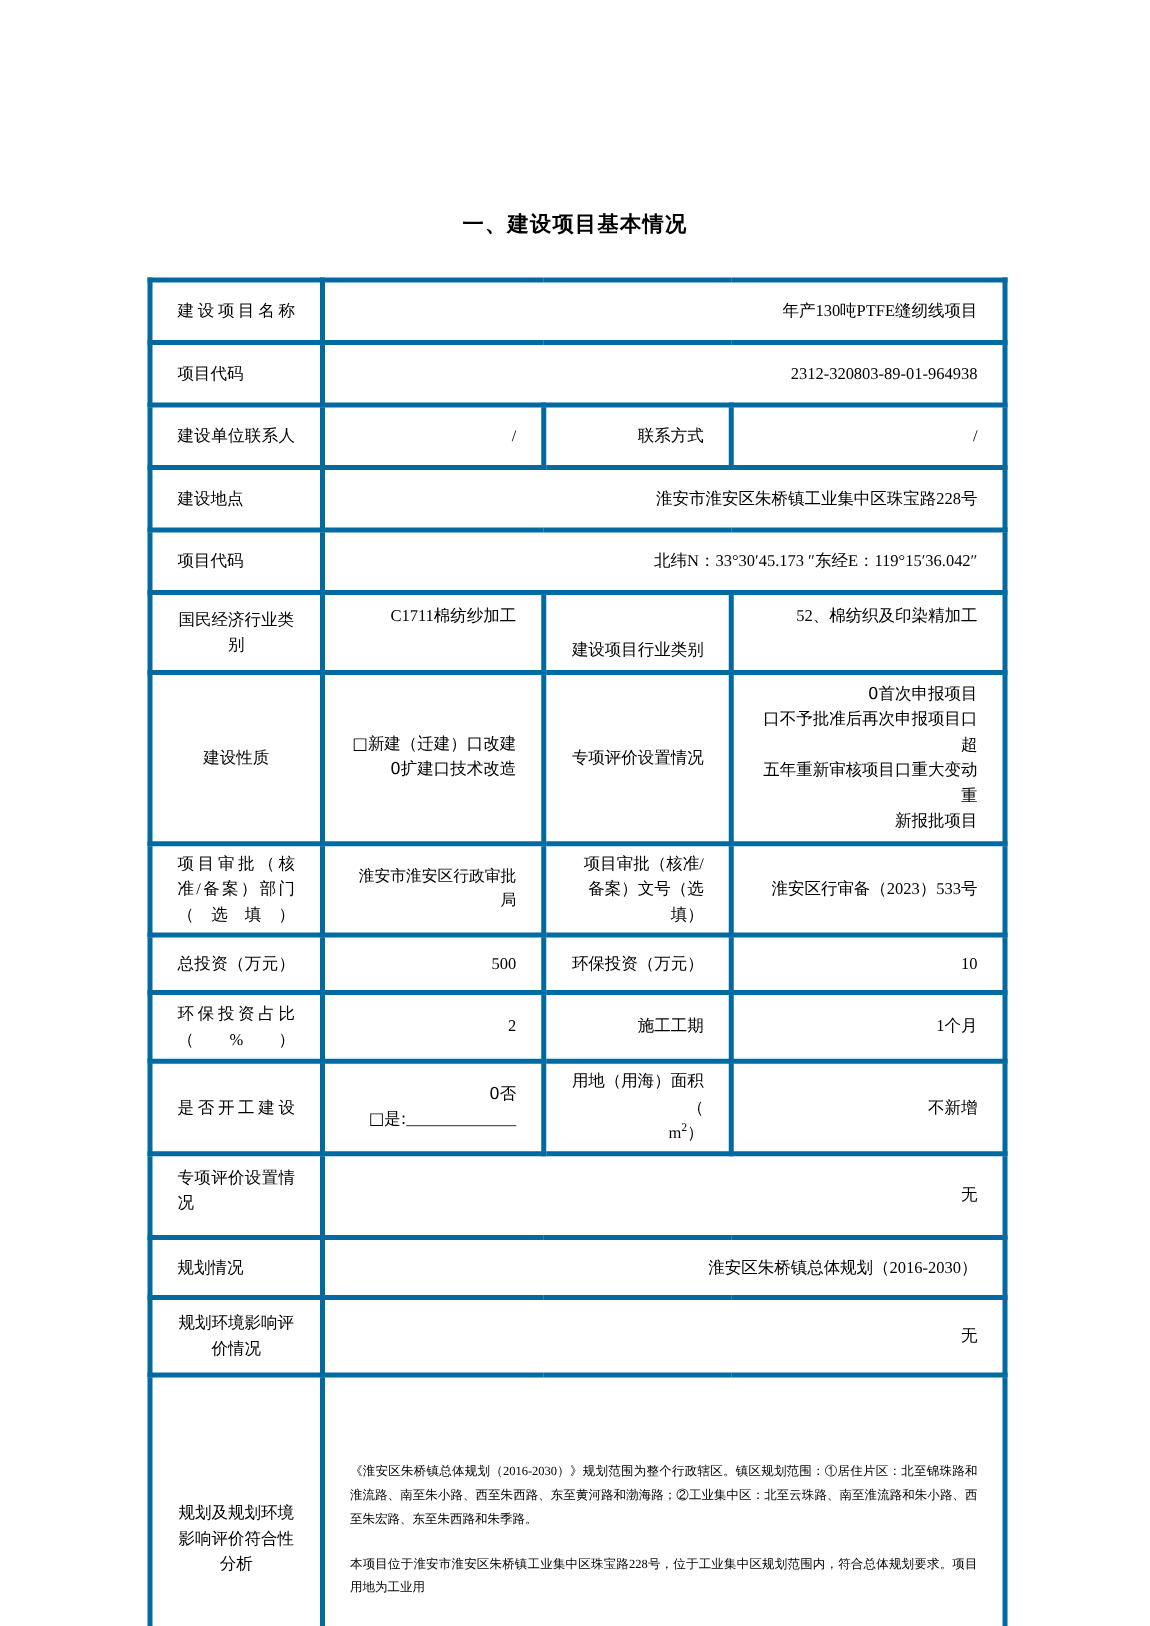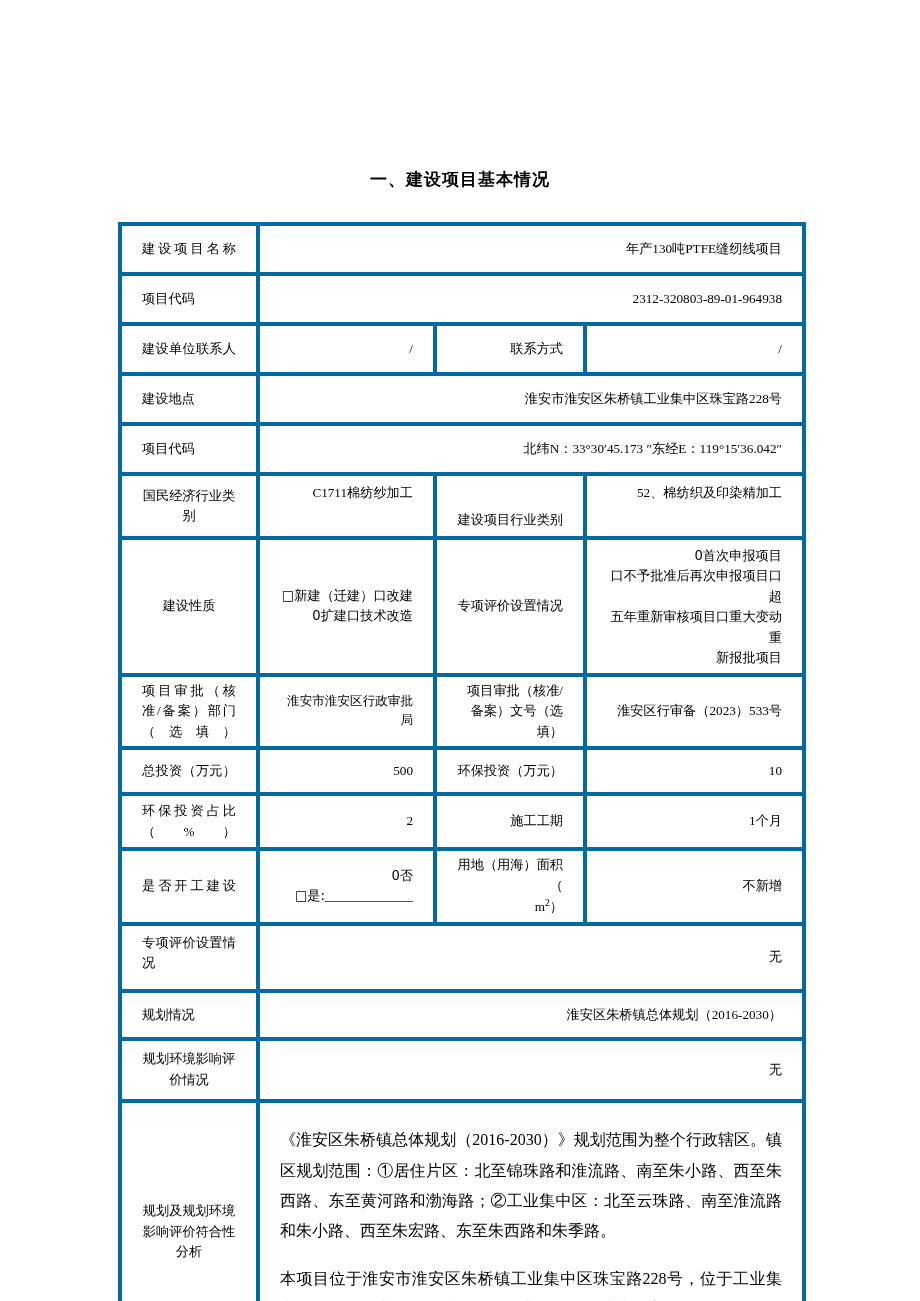--- a/index.html
+++ b/index.html
@@ -80,21 +80,21 @@
     border-bottom: 1px solid #555;
     width: 88px;
     height: 1em;
     vertical-align: -2px;
   }
 
   .para {
     margin: 0 0 17px 0;
     text-indent: 0;
     line-height: 1.9;
-    font-size: 16px;
+    font-size: 10px;
     text-align: justify;
     text-justify: inter-ideograph;
   }
   .para:last-child { margin-bottom: 14px; }
 
   .analysis-cell {
     padding: 16px 6px 10px 8px;
     height: 250px;
     vertical-align: top;
   }

